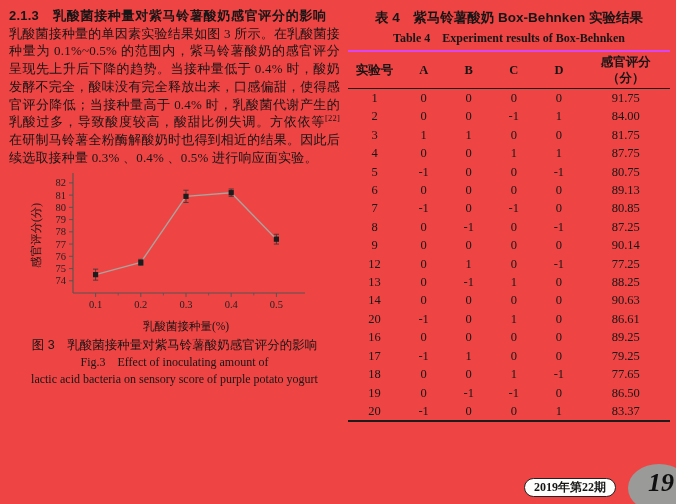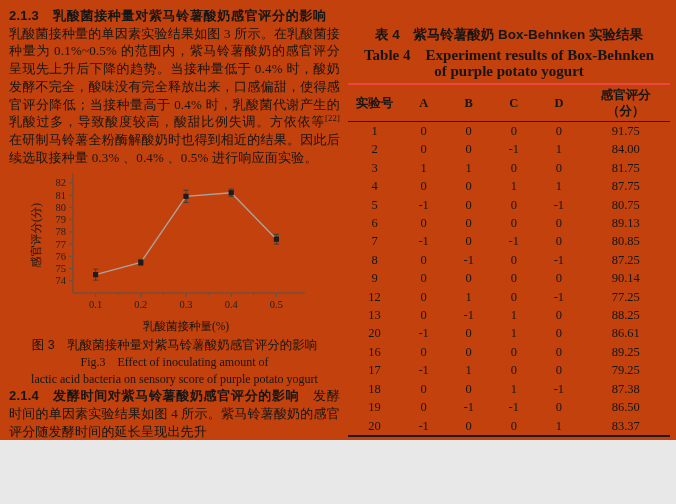--- a/index.html
+++ b/index.html
@@ -1,21 +1,21 @@
 <!DOCTYPE html>
 <html><head>
 <meta charset="utf-8">
 <style>
   html,body { margin:0; padding:0; background:#e8e8e8; }
   .page {
-    position:relative; width:676px; height:440px; background:#c2410c;
+    position:relative; width:676px; height:504px; background:#ef4444;
     font-family:"Liberation Serif", serif; color:#161616; overflow:hidden;
   }
   .col-left { position:absolute; left:9px; top:7px; width:331px; }
-  .col-right { position:absolute; left:348px; top:26px; width:322px; }
+  .col-right { position:absolute; left:348px; top:9px; width:322px; }
 
   p.body-text {
     margin:0; font-size:13px; line-height:17.7px; text-align:justify;
     letter-spacing:0.2px;
   }
   .heading { font-weight:bold; font-family:"Liberation Sans", sans-serif; }
   sup.cite { font-size:8.5px; vertical-align:super; line-height:0; }
 
   .chart-wrap { margin:3px 0 0 18px; width:292px; height:164px; }
   .chart-wrap svg { width:292px; height:164px; display:block; }
@@ -25,28 +25,28 @@
     text-align:center; font-weight:normal; font-size:12.5px; margin-top:4px;
     font-family:"Liberation Sans", sans-serif;
   }
   .cap-en { text-align:center; font-weight:normal; font-size:12px; line-height:16.5px; }
   .para-214 { margin-top:3px; }
 
   .tbl-title-cn {
     text-align:center; font-weight:bold; font-size:13.5px;
     font-family:"Liberation Sans", sans-serif; margin-bottom:3px;
   }
-  .tbl-title-en { text-align:center; font-weight:bold; font-size:15px; line-height:16px; }
+  .tbl-title-en { text-align:center; font-weight:bold; font-size:12px; line-height:16px; }
 
   table.data-table {
     width:100%; border-collapse:collapse; margin-top:4px;
     font-size:12.5px;
   }
   table.data-table thead tr {
-    border-top:2px solid #ef4444; border-bottom:1.3px solid #1c1c1c;
+    border-top:2px solid #d946ef; border-bottom:1.3px solid #1c1c1c;
   }
   table.data-table tbody { border-bottom:2px solid #1c1c1c; }
   table.data-table th {
     font-weight:bold; text-align:center; padding:2px 0;
     white-space:pre-line; line-height:16px; vertical-align:middle;
   }
   table.data-table td {
     text-align:center; padding:0; height:18.4px; line-height:18.4px;
   }
 
@@ -132,27 +132,25 @@
           <rect x="246.8" y="67.57021276595742" width="5.2" height="5.2" fill="#1c1c1c"></rect>
           <text x="159" y="161" text-anchor="middle" font-size="11.5" fill="#151515">乳酸菌接种量(%)</text>
           <text x="13" y="66.5" text-anchor="middle" font-size="11.5" fill="#151515" transform="rotate(-90 13 66.5)">感官评分(分)</text>
         </svg>
     </div>
 
     <div class="cap-cn">图 3　乳酸菌接种量对紫马铃薯酸奶感官评分的影响</div>
     <div class="cap-en">Fig.3　Effect of inoculating amount of</div>
     <div class="cap-en">lactic acid bacteria on sensory score of purple potato yogurt</div>
 
-    <p class="body-text para-214"><span class="heading">2.1.4　发酵时间对紫马铃薯酸奶感官评分的影响</span><span>　发酵时间的单因素实验结果如图 4 所示。紫马铃薯酸奶的感官评分随发酵时间的延长呈现出先升</span></p>
   </div>
 
   <div class="col-right">
     <div class="tbl-title-cn">表 4　紫马铃薯酸奶 Box-Behnken 实验结果</div>
     <div class="tbl-title-en">Table 4　Experiment results of Box-Behnken</div>
-    <div class="tbl-title-en">of purple potato yogurt</div>
 
     <table class="data-table">
       <colgroup>
         <col style="width:16.5%">
           <col style="width:14%">
           <col style="width:14%">
         <col style="width:14%">
           <col style="width:14%">
           <col style="width:27.5%">
       </colgroup>
@@ -250,20 +248,28 @@
           </tr>
           <tr>
             <td>13</td>
             <td>0</td>
             <td>-1</td>
             <td>1</td>
             <td>0</td>
             <td>88.25</td>
           </tr>
           <tr>
+            <td>14</td>
+            <td>0</td>
+            <td>0</td>
+            <td>0</td>
+            <td>0</td>
+            <td>90.63</td>
+          </tr>
+          <tr>
             <td>20</td>
             <td>-1</td>
             <td>0</td>
             <td>1</td>
             <td>0</td>
             <td>86.61</td>
           </tr>
           <tr>
             <td>16</td>
             <td>0</td>
@@ -279,21 +285,21 @@
             <td>0</td>
             <td>0</td>
             <td>79.25</td>
           </tr>
           <tr>
             <td>18</td>
             <td>0</td>
             <td>0</td>
             <td>1</td>
             <td>-1</td>
-            <td>87.38</td>
+            <td>77.65</td>
           </tr>
           <tr>
             <td>19</td>
             <td>0</td>
             <td>-1</td>
             <td>-1</td>
             <td>0</td>
             <td>86.50</td>
           </tr>
           <tr>

